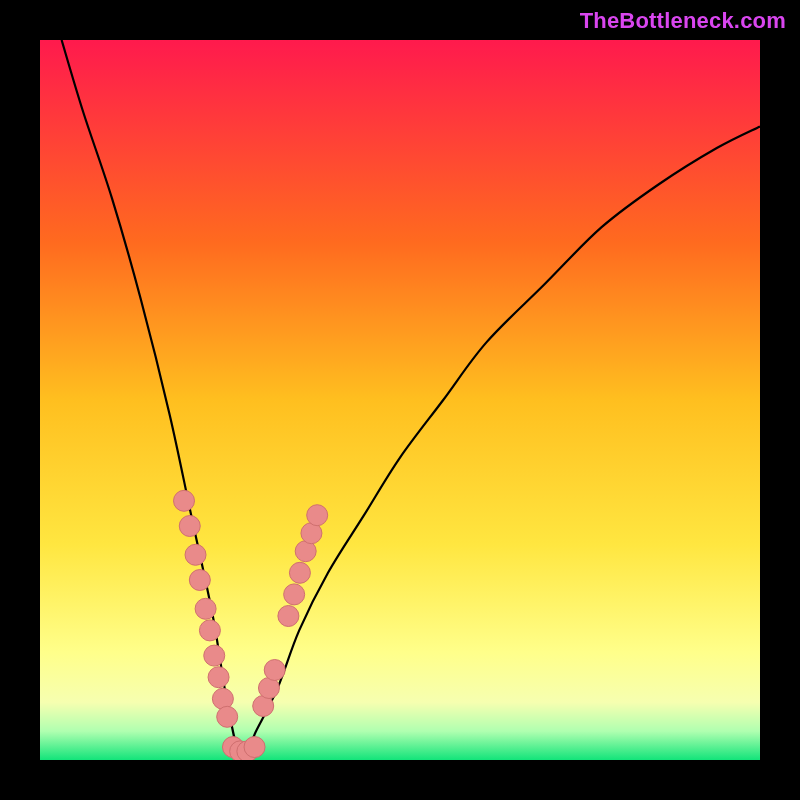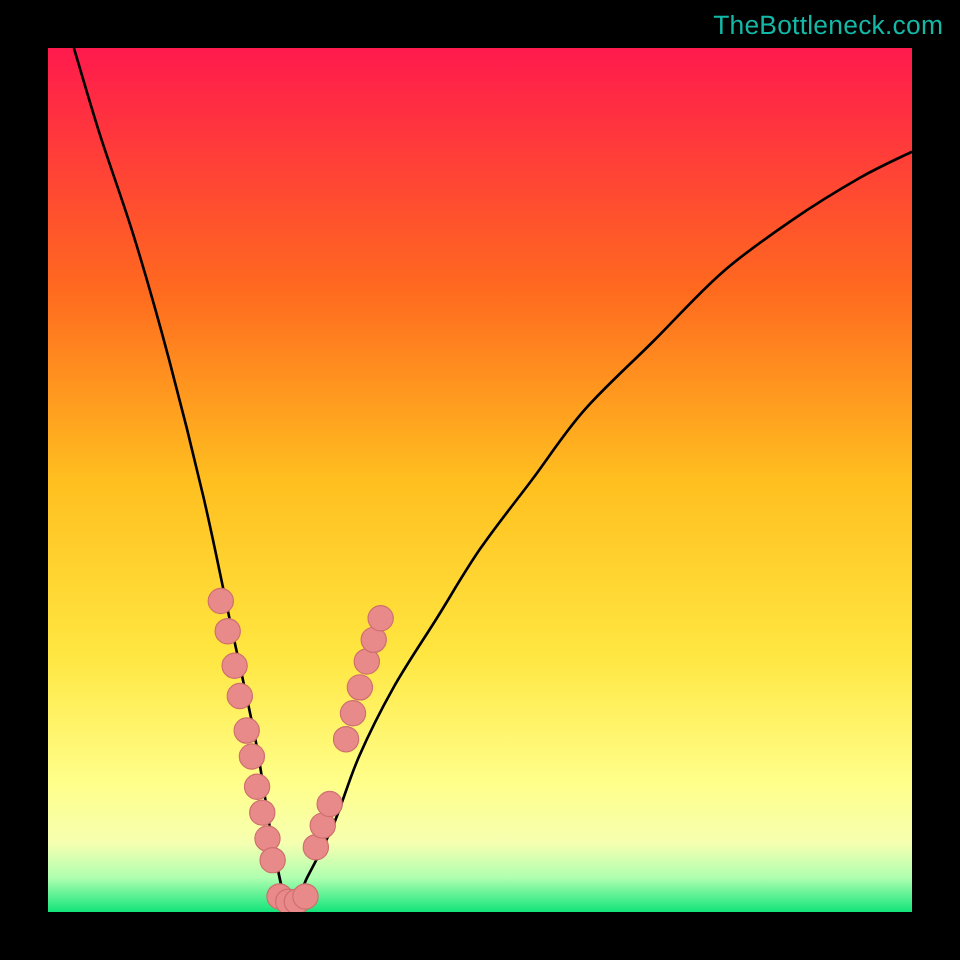--- a/index.html
+++ b/index.html
@@ -24,23 +24,23 @@
     left: 40px;
     top: 40px;
     width: 720px;
     height: 720px;
     overflow: hidden;
   }
   .watermark {
     position: absolute;
     top: 8px;
     right: 14px;
-    color: #14b8a6;
+    color: #d946ef;
     font-size: 22px;
-    font-weight: 400;
+    font-weight: 700;
     letter-spacing: 0.2px;
     user-select: none;
   }
   svg { display: block; }
 </style>
 </head>
 <body>
 
 <div class="frame">
 

